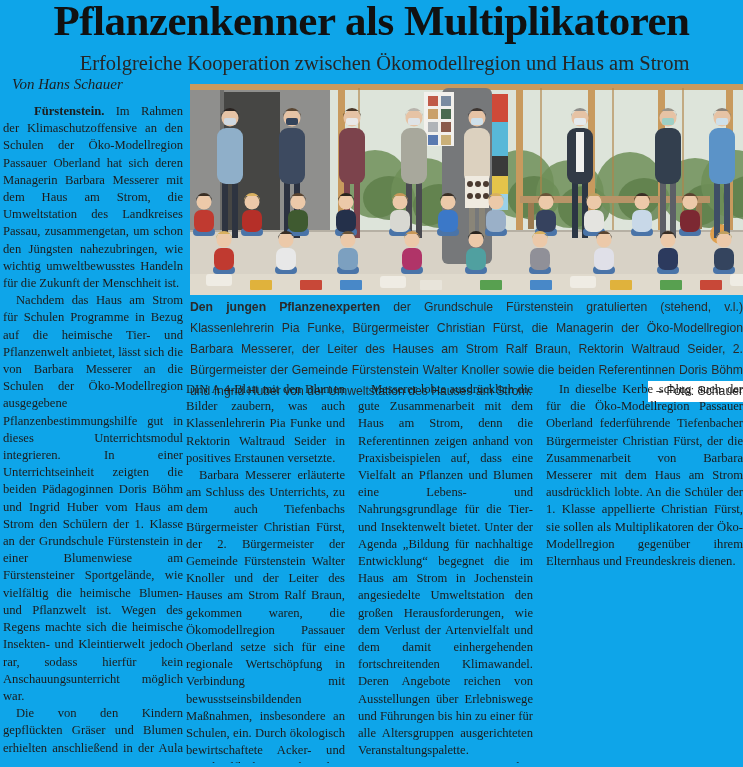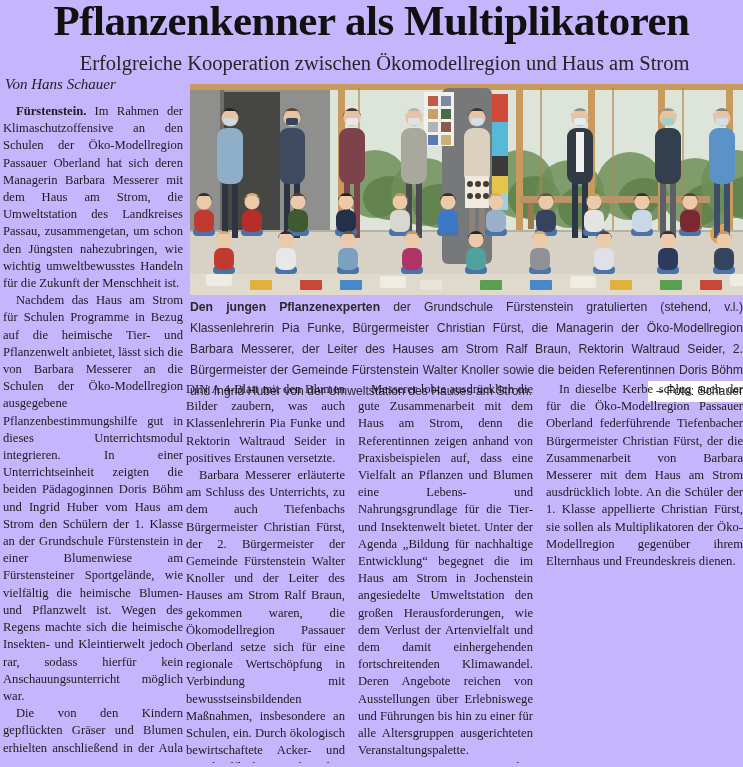--- a/index.html
+++ b/index.html
@@ -1,28 +1,28 @@
 <!DOCTYPE html>
 <html lang="de"><head>
 <meta charset="utf-8">
 <style>
   html,body{margin:0;padding:0;background:#ffffff;}
-  .page{position:relative;width:743px;height:767px;background:#c4b5fd;overflow:hidden;
+  .page{position:relative;width:743px;height:767px;background:#0ea5e9;overflow:hidden;
         font-family:"Liberation Serif", serif;color:#1b1b1b;}
   
   .headline{position:absolute;left:0;top:-4px;width:743px;text-align:center;
             font-size:43px;font-weight:bold;letter-spacing:-0.5px;color:#111;white-space:nowrap;}
   .subheadline{position:absolute;left:0;top:52px;width:743px;text-align:center;
                font-size:20.5px;color:#262626;padding-left:13px;}
-  .byline{position:absolute;left:5px;top:76px;font-size:15px;font-style:italic;color:#1e1e1e;}
+  .byline{position:absolute;left:12px;top:76px;font-size:15px;font-style:italic;color:#1e1e1e;}
   
   .bodytext{font-size:12.6px;line-height:17.2px;text-align:justify;color:#1c1c1c;}
   .bodytext p{margin:0;}
   .bodytext p.indent{text-indent:13px;}
-  .lead{font-weight:bold;}
+  .lead{font-weight:bold;margin-left:18px;}
   .left-col{position:absolute;left:3px;top:103px;width:180px;height:655px;overflow:hidden;}
   .bottom-cols{position:absolute;left:186px;top:381px;width:557px;height:382px;
                display:flex;gap:13px;overflow:hidden;}
   .bcol{overflow:hidden;}
   .bcol1{width:159px;}
   .bcol2{width:175px;}
   .bcol3{width:197px;}
   
   .photo{position:absolute;left:190px;top:84px;width:553px;height:211px;background:#d8d2c6;overflow:hidden;}
   .photo svg{display:block;}

